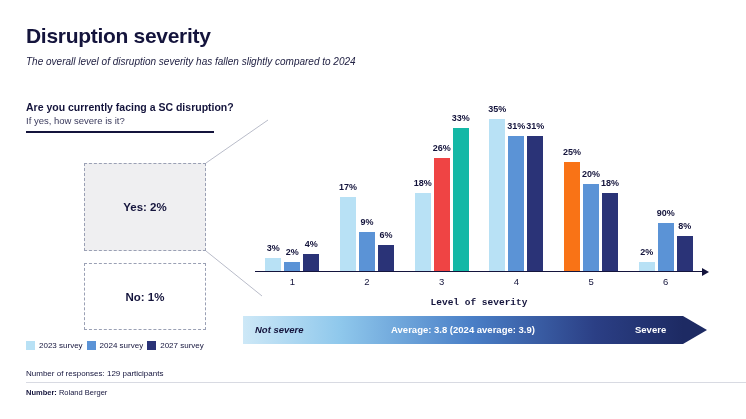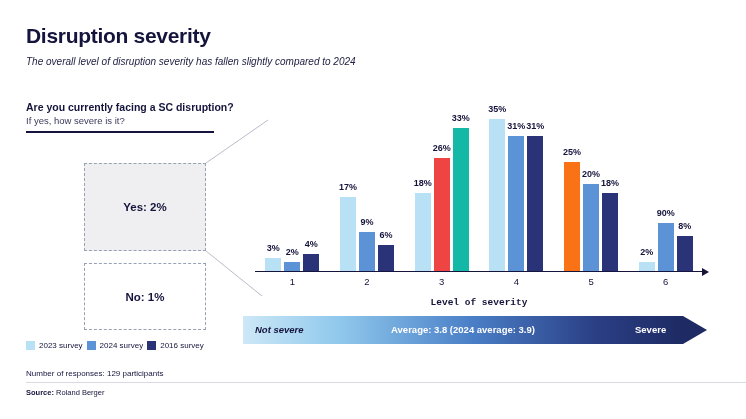--- a/index.html
+++ b/index.html
@@ -289,24 +289,24 @@
       <div class="legend-item">
         <span class="legend-swatch" style="background: rgb(184, 225, 245);"></span>
         <span>2023 survey</span>
       </div>
       <div class="legend-item">
         <span class="legend-swatch" style="background: rgb(91, 147, 214);"></span>
         <span>2024 survey</span>
       </div>
       <div class="legend-item">
         <span class="legend-swatch" style="background: rgb(42, 51, 119);"></span>
-        <span>2016 survey</span>
+        <span>2027 survey</span>
       </div>
     </div>
 
   <div class="resp">Number of responses: 129 participants</div>
   <div class="footer-rule"></div>
   <div class="source">
-    <b>Source:</b>
+    <b>Number:</b>
     <span>Roland Berger</span>
   </div>
 
 </div>
 
 </body></html>

